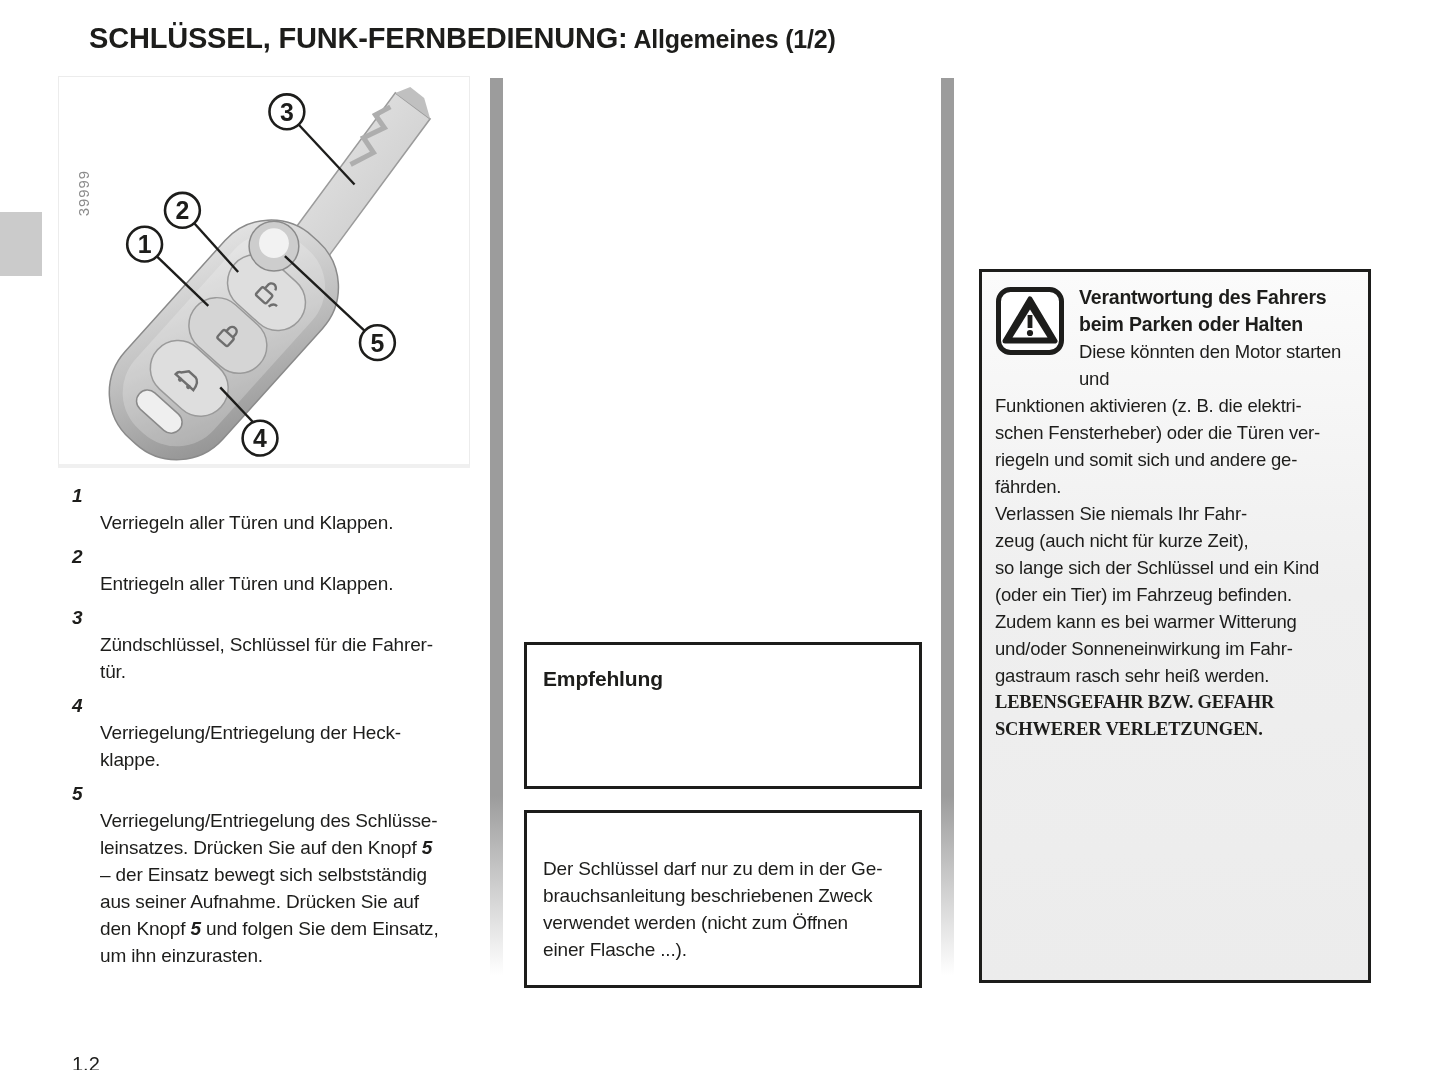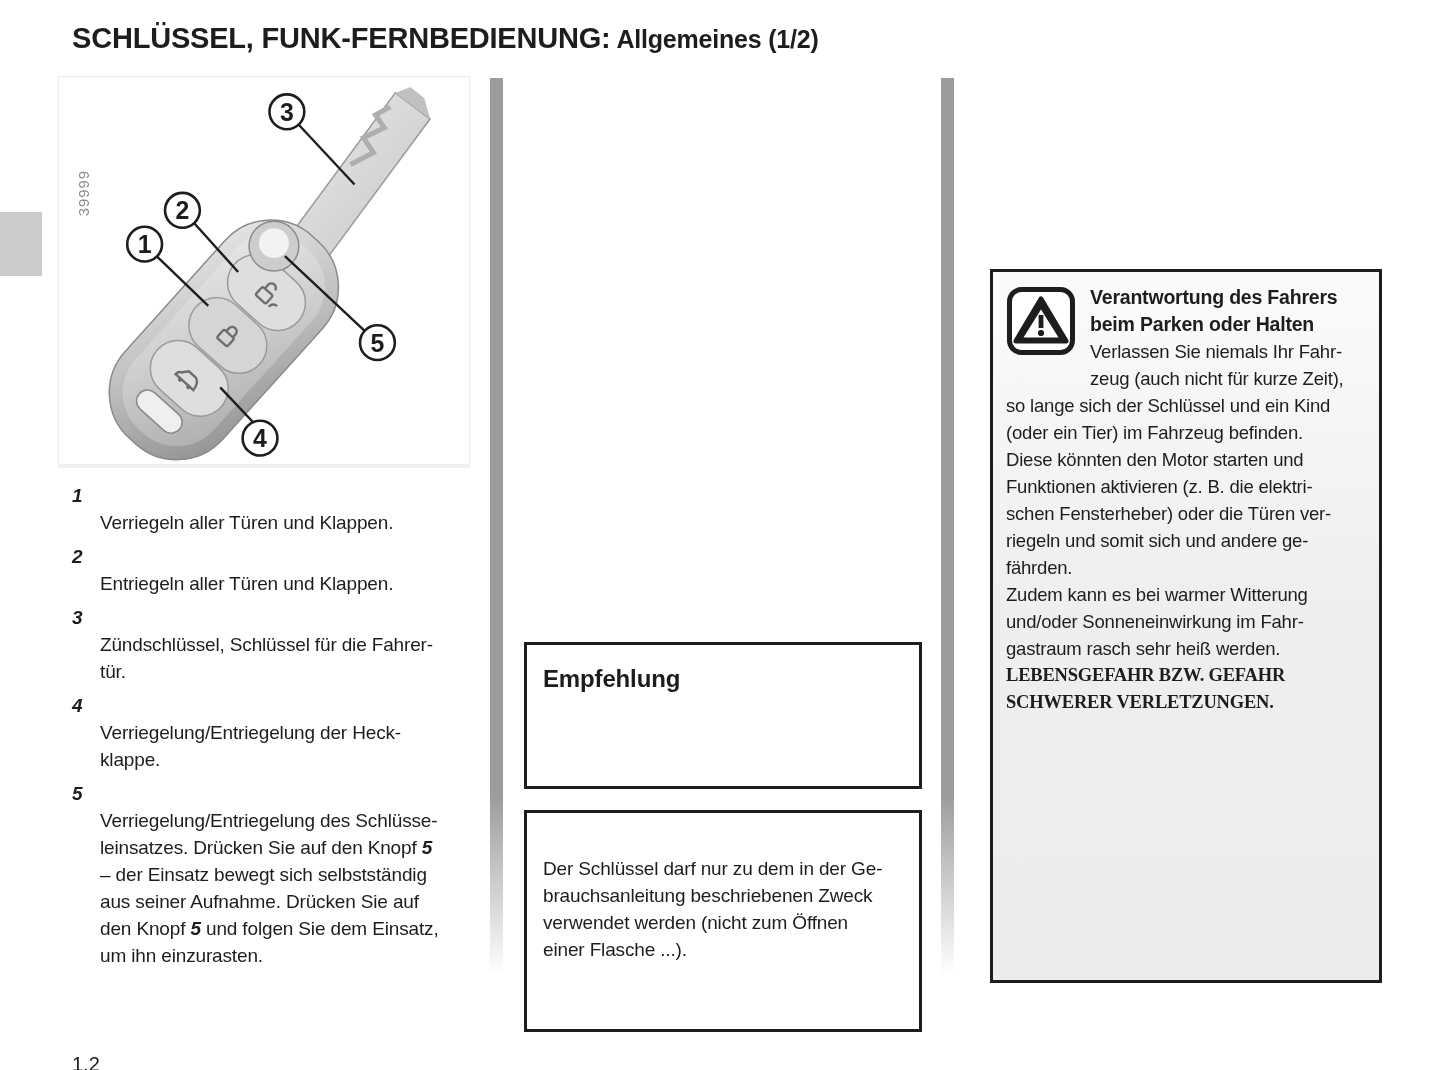--- a/index.html
+++ b/index.html
@@ -6,21 +6,21 @@
   html,body { width:1445px; height:1070px; }
   body {
     position: relative;
     background: #ffffff;
     color: #1d1d1b;
     font-family: "Liberation Sans", sans-serif;
     overflow: hidden;
   }
 
   .page-title {
-    position: absolute; left: 72px; top: 22px;
+    position: absolute; left: 89px; top: 22px;
     font-size: 29px; font-weight: bold; letter-spacing: -0.2px;
     white-space: nowrap;
   }
   .page-title .sub { font-size: 25px; }
 
   .edge-tab {
     position: absolute; left: 0; top: 212px;
     width: 42px; height: 64px; background: #cbcbcb;
   }
 
@@ -47,31 +47,31 @@
   .legend-item .num { position: absolute; left: 0; top: 0; font-weight: bold; font-style: italic; }
   .legend-subheading { font-weight: bold; white-space: pre-line; margin: 12px 0 2px 0; }
   .bi { font-weight: bold; font-style: italic; }
 
   .note-box {
     position: absolute; left: 524px; width: 398px;
     border: 3px solid #1d1d1b; background: #ffffff;
     font-size: 19px; line-height: 27px; letter-spacing: -0.15px;
   }
   #note-box-1 { top: 642px; height: 147px; padding: 20px 16px; }
-  #note-box-1 h3 { font-size: 24px; font-weight: bold; margin-bottom: 10px; }
-  #note-box-2 { top: 810px; height: 222px; padding: 42px 16px 0 16px; }
+  #note-box-1 h3 { font-size: 21px; font-weight: bold; margin-bottom: 10px; }
+  #note-box-2 { top: 810px; height: 178px; padding: 42px 16px 0 16px; }
   .pre { white-space: pre-line; }
 
   .warning-box {
     position: absolute; left: 979px; top: 269px;
     width: 392px; height: 714px;
     border: 3px solid #1d1d1b;
     background: linear-gradient(180deg, #fbfbfb 0%, #efefef 45%, #ececec 100%);
     padding: 12px 12px 0 13px;
-    font-size: 18.5px; line-height: 27px; letter-spacing: -0.2px; margin-left: 11px;
+    font-size: 18.5px; line-height: 27px; letter-spacing: -0.2px;
   }
   .warn-icon {
     float: left; width: 70px; height: 70px;
     margin: 2px 14px 36px 0;
   }
   .warn-heading { font-weight: bold; font-size: 19.5px; white-space: pre-line; }
   .warn-danger { font-weight: bold; white-space: pre-line; font-family: Liberation Serif, serif; }
 
   .page-number {
     position: absolute; left: 72px; top: 1053px;
@@ -217,29 +217,29 @@
 <div class="warning-box">
   <svg class="warn-icon" viewBox="0 0 70 70">
     <rect x="3.5" y="3.5" width="63" height="63" rx="12" fill="#ffffff" stroke="#1d1d1b" stroke-width="5"></rect>
     <path d="M35 13 L60 55 H10 Z" fill="#1d1d1b" stroke="#1d1d1b" stroke-width="5" stroke-linejoin="round"></path>
     <path d="M35 23.5 L52.5 51.5 H17.5 Z" fill="#ffffff"></path>
     <rect x="32.6" y="29" width="4.8" height="13" fill="#1d1d1b"></rect>
     <circle cx="35" cy="47" r="3.1" fill="#1d1d1b"></circle>
   </svg>
   <p class="warn-heading">Verantwortung des Fahrers
 beim Parken oder Halten</p>
-  <p class="pre">Verlassen Sie niemals Ihr Fahr-
-zeug (auch nicht für kurze Zeit),
-so lange sich der Schlüssel und ein Kind
-(oder ein Tier) im Fahrzeug befinden.</p>
   <p class="pre">Diese könnten den Motor starten und
 Funktionen aktivieren (z. B. die elektri-
 schen Fensterheber) oder die Türen ver-
 riegeln und somit sich und andere ge-
 fährden.</p>
+  <p class="pre">Verlassen Sie niemals Ihr Fahr-
+zeug (auch nicht für kurze Zeit),
+so lange sich der Schlüssel und ein Kind
+(oder ein Tier) im Fahrzeug befinden.</p>
   <p class="pre">Zudem kann es bei warmer Witterung
 und/oder Sonneneinwirkung im Fahr-
 gastraum rasch sehr heiß werden.</p>
   <p class="warn-danger">LEBENSGEFAHR BZW. GEFAHR
 SCHWERER VERLETZUNGEN.</p>
 </div>
 
 <div class="page-number">1.2</div>
 
 </body></html>

